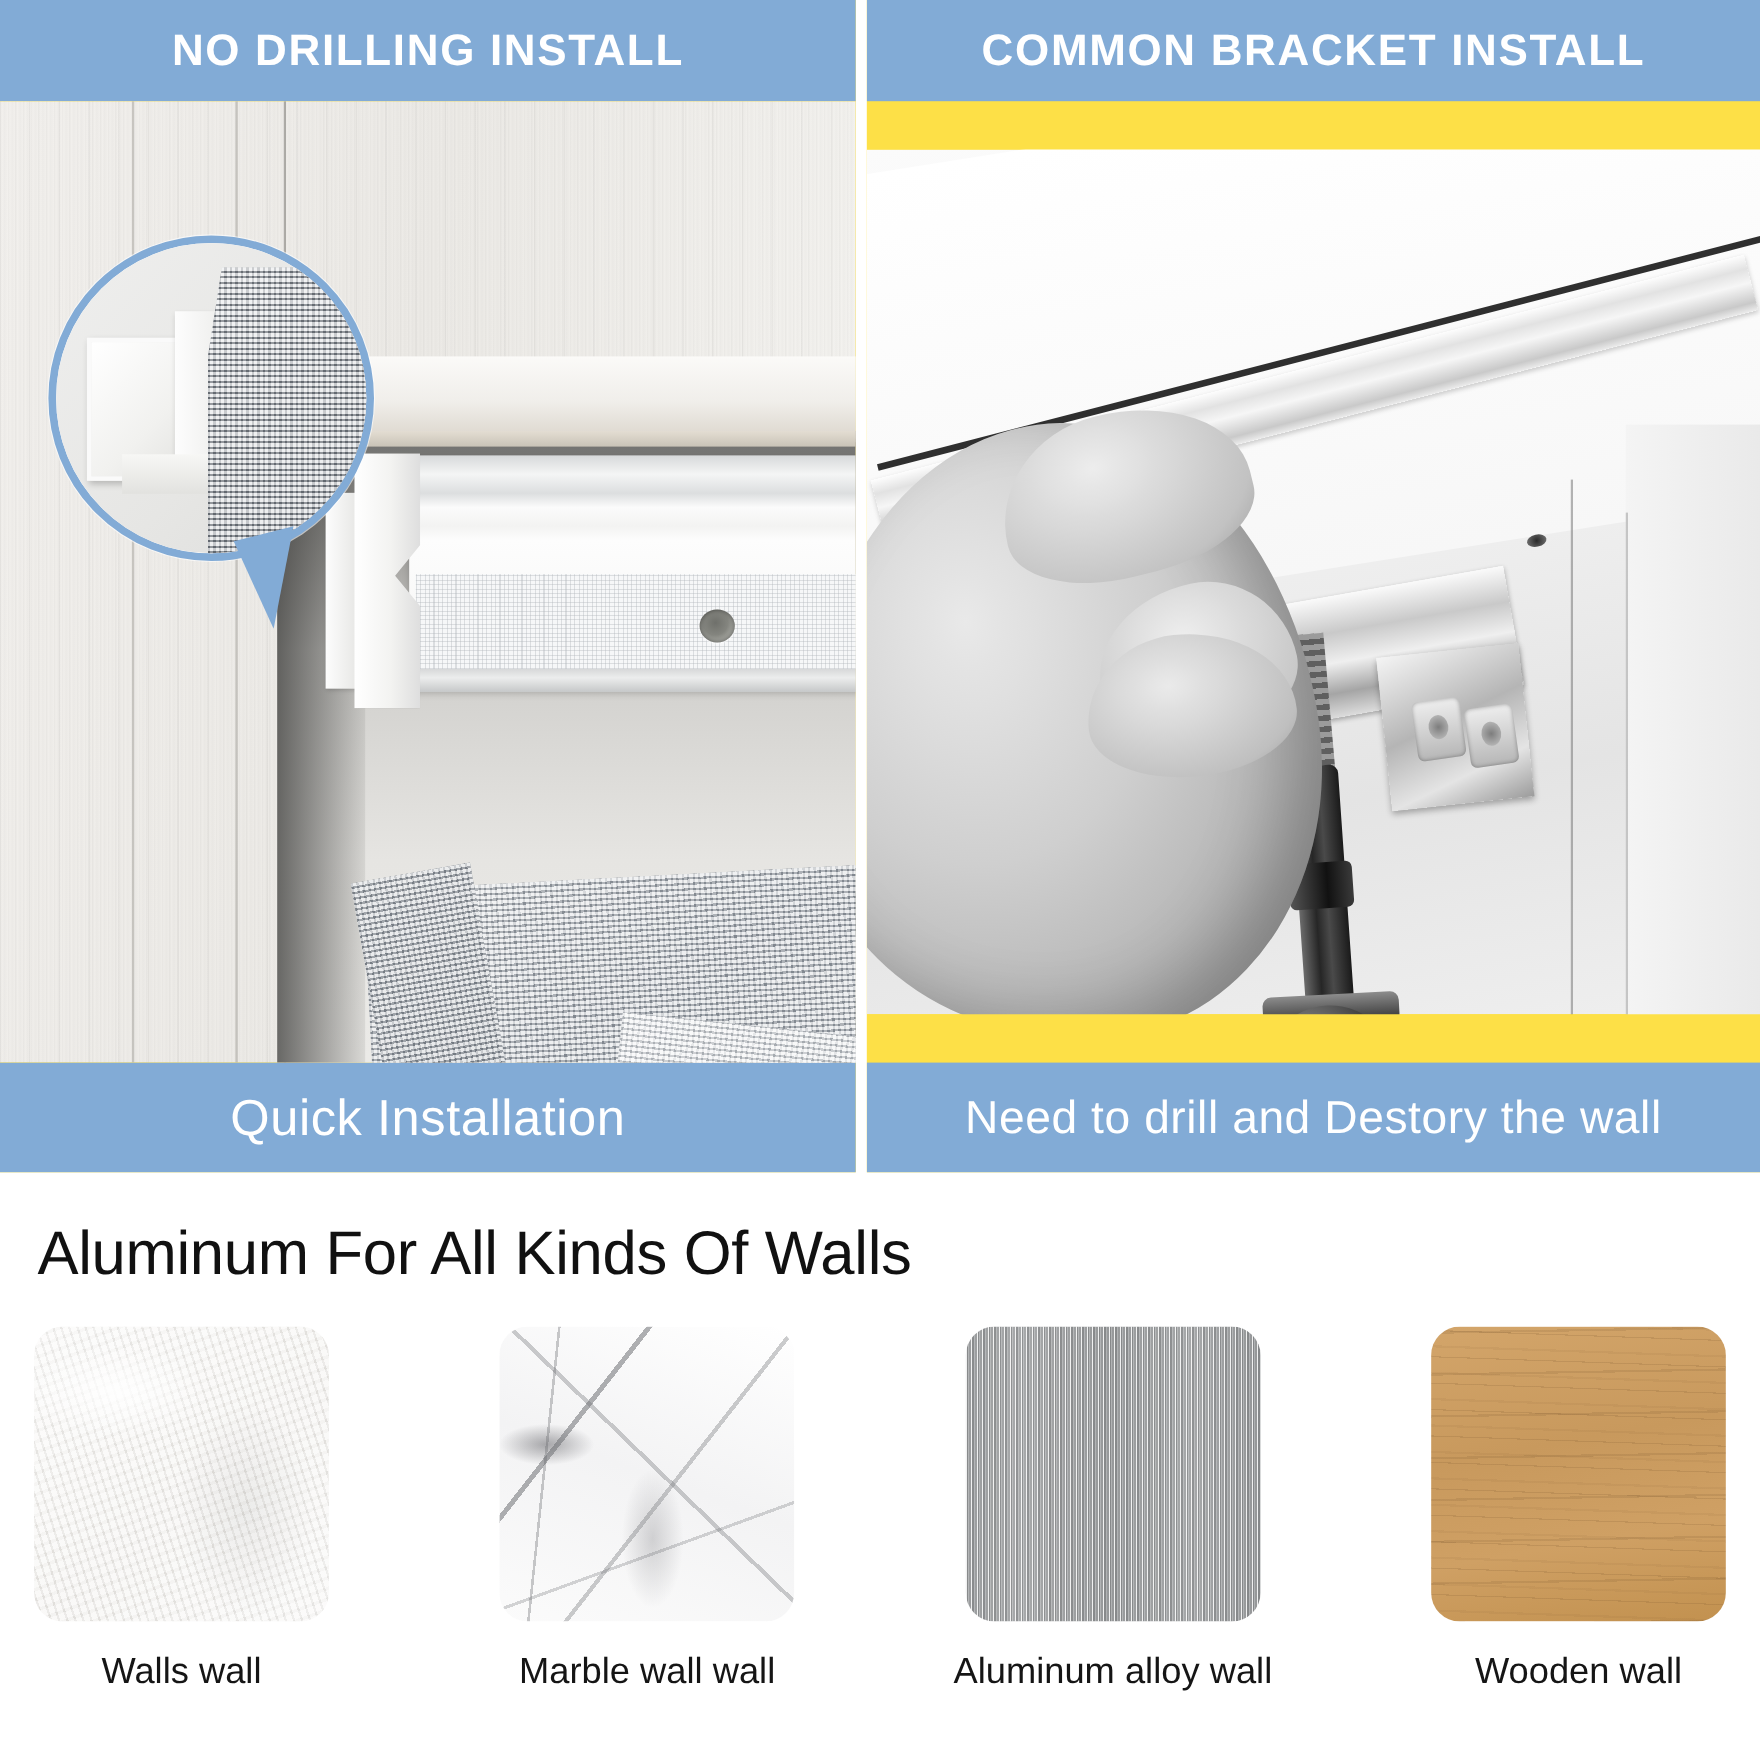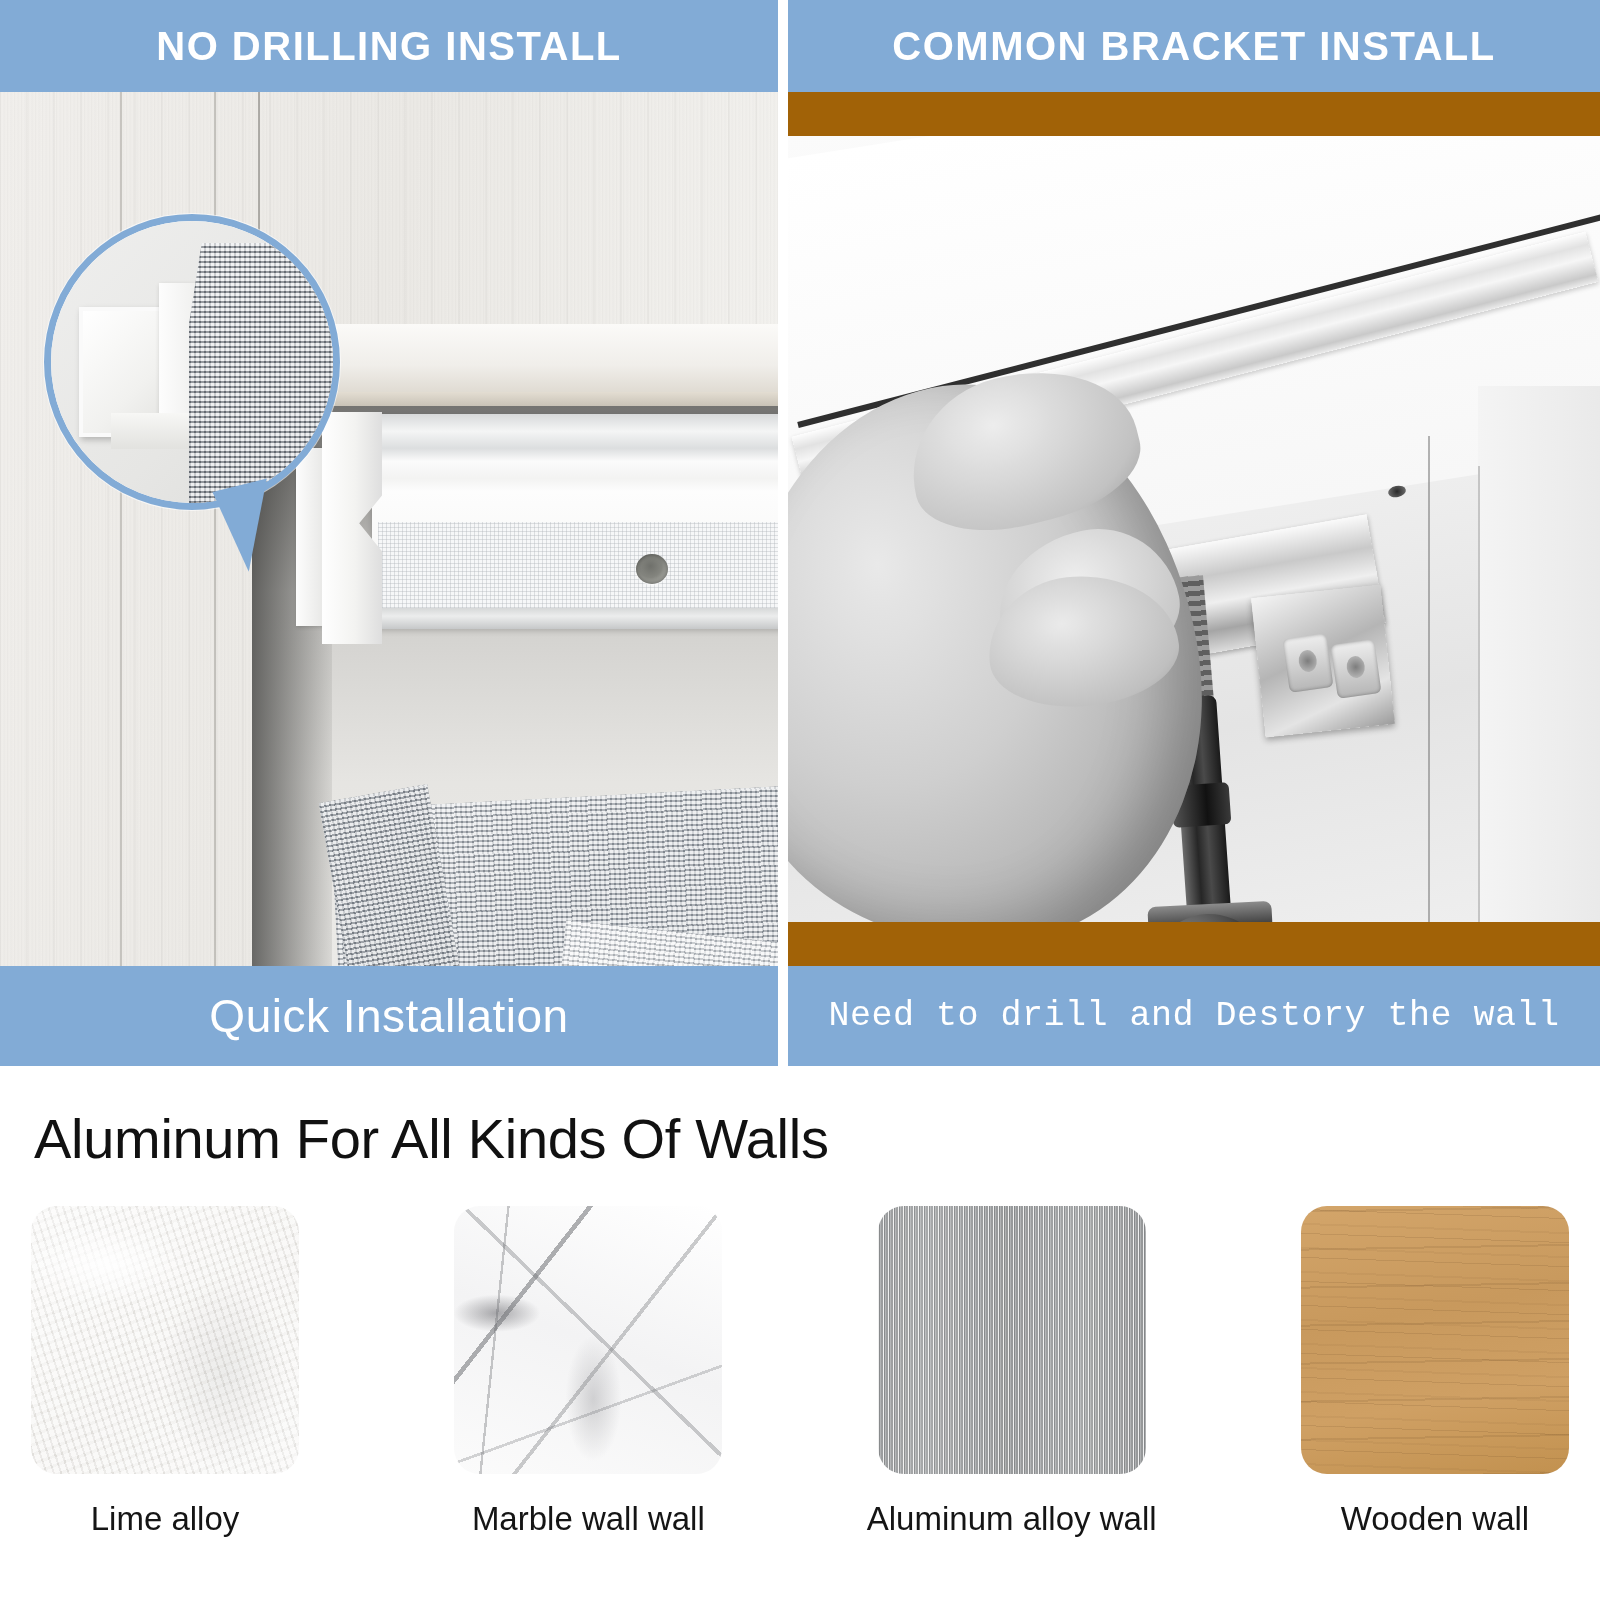--- a/index.html
+++ b/index.html
@@ -8,37 +8,37 @@
     width: 1600px; height: 1600px;
     background: #ffffff;
     font-family: "Liberation Sans", sans-serif;
     overflow: hidden;
   }
 
   .page { position: relative; width: 1600px; height: 1600px; background: #fff; }
 
   
   .compare { position: absolute; left: 0; top: 0; width: 1600px; height: 1066px; display: flex; }
-  .panel { position: relative; height: 1066px; display: flex; flex-direction: column; overflow: hidden; background: #a16207; }
+  .panel { position: relative; height: 1066px; display: flex; flex-direction: column; overflow: hidden; background: #fde047; }
   .panel-left  { width: 778px; }
   .panel-gap   { width: 10px; background: #ffffff; height: 1066px; }
   .panel-right { width: 812px; gap: 44px; }
 
   .band {
     background: #82abd6;
     color: #ffffff;
     height: 92px;
     flex: 0 0 92px;
     display: flex; align-items: center; justify-content: center;
     letter-spacing: .5px;
     text-align: center;
   }
   .band-top   { font-size: 40px; font-weight: 700; font-stretch: condensed; text-transform: uppercase; letter-spacing: 1.5px;}
   .band-bot   { font-size: 46px; font-weight: 400; height: 100px; flex: 0 0 100px; }
-  .band-bot.rt{ font-size: 35px; font-family: Liberation Mono, monospace; }
+  .band-bot.rt{ font-size: 42px; }
 
   .photo { position: relative; flex: 1 1 auto; overflow: hidden; }
 
   
   .wood-wall {
     position: absolute; inset: 0;
     background:
       repeating-linear-gradient(90deg,
         rgba(0,0,0,.035) 0px, rgba(0,0,0,0) 2px, rgba(0,0,0,.02) 4px, rgba(0,0,0,0) 7px),
       repeating-linear-gradient(90deg,
@@ -471,21 +471,21 @@
   </div>
 
   <div class="bottom">
     <div class="bottom-title">Aluminum For All Kinds Of Walls</div>
 
     <div class="swatches">
 
 
       <div class="swatch-cell">
         <div class="swatch tex-lime"></div>
-        <div class="swatch-label">Lime alloy</div>
+        <div class="swatch-label">Walls wall</div>
       </div>
 
       <div class="swatch-cell">
         <div class="swatch tex-marble"></div>
         <div class="swatch-label">Marble wall wall</div>
       </div>
 
       <div class="swatch-cell">
         <div class="swatch tex-alu"></div>
         <div class="swatch-label">Aluminum alloy wall</div>

